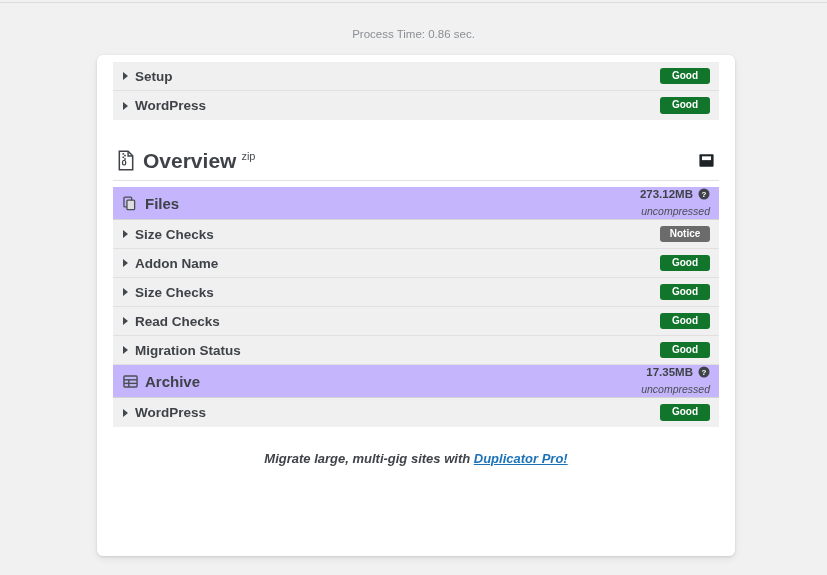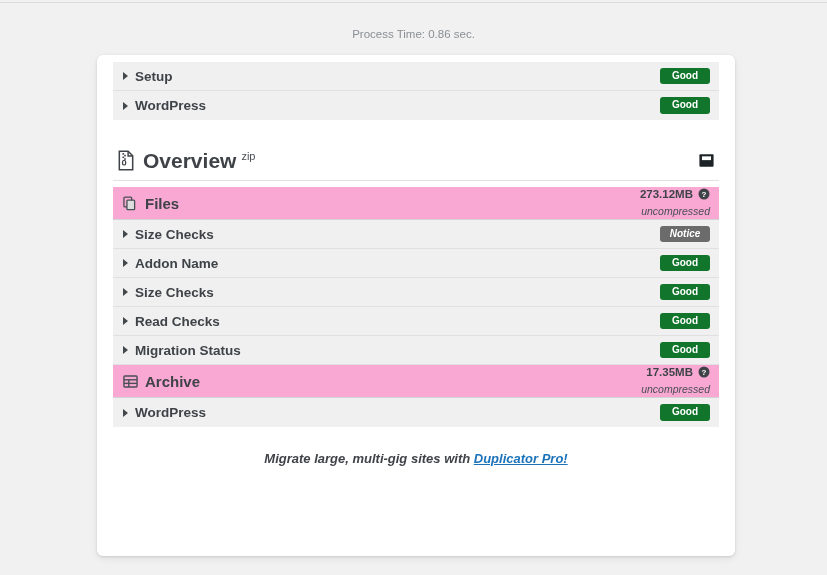--- a/index.html
+++ b/index.html
@@ -123,21 +123,21 @@
     justify-content: space-between;
     background: #f0f0f0;
     border-bottom: 1px solid #e0e0e0;
     height: 29px;
     padding: 0 9px 0 10px;
     box-sizing: border-box;
   }
   .row:last-child { border-bottom: none; }
 
   .row.group {
-    background: #f9a8d4;
+    background: #c4b5fd;
     height: 33px;
     border-bottom: 1px solid #d4d4d4;
   }
 
   .row-label {
     display: flex;
     align-items: center;
     gap: 6px;
     font-size: 13.5px;
     font-weight: bold;
@@ -168,21 +168,21 @@
     font-size: 10px;
     font-weight: bold;
     color: #ffffff;
     border-radius: 3px;
     padding: 2px 8px 3px 8px;
     line-height: 1.15;
     min-width: 34px;
     text-align: center;
   }
   .badge.good { background: #11752b; }
-  .badge.notice { background: #6b6b6b; font-style: italic; }
+  .badge.notice { background: #6b6b6b; }
 
   
   .size-block {
     text-align: right;
     line-height: 1.1;
   }
   .size-line {
     display: flex;
     align-items: flex-start;
     justify-content: flex-end;

